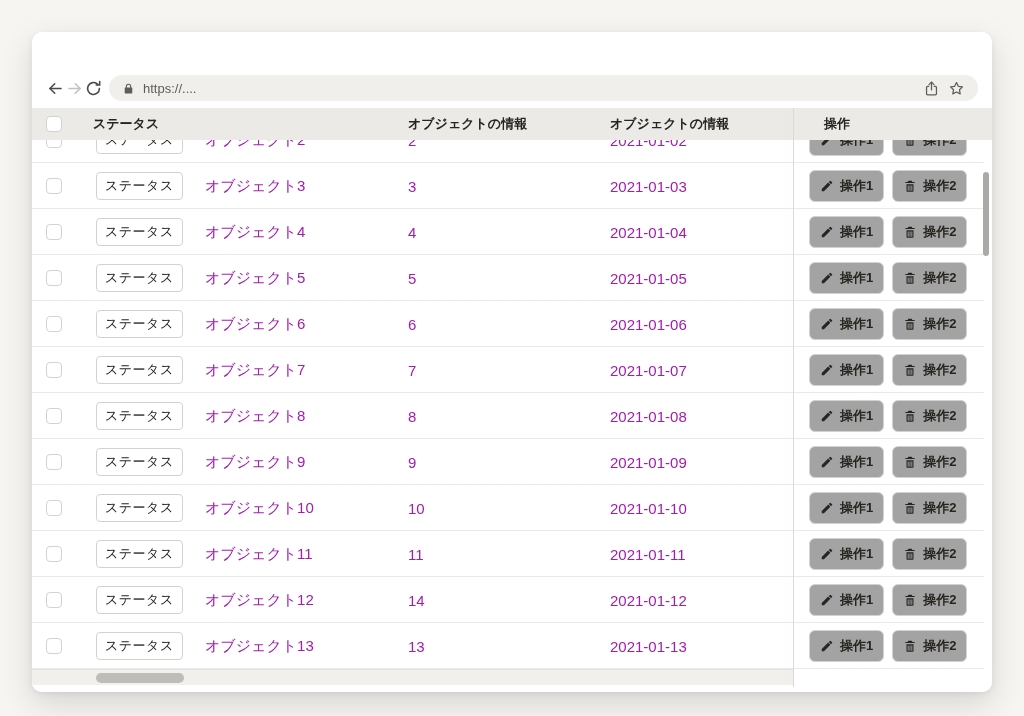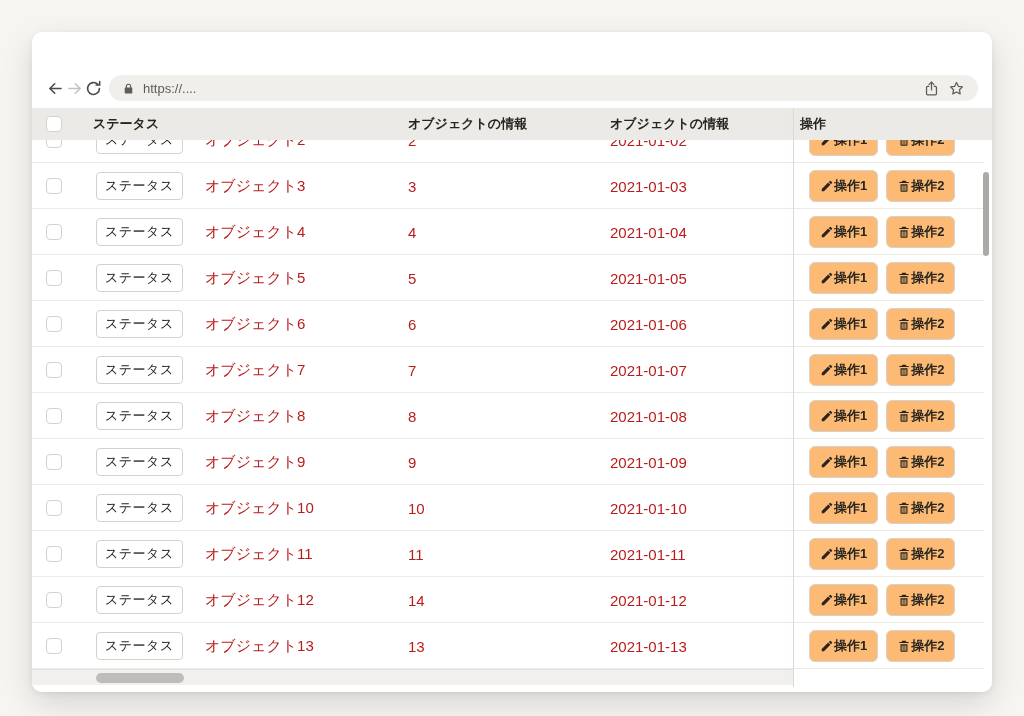--- a/index.html
+++ b/index.html
@@ -42,37 +42,37 @@
 
   
   .page { position:absolute; top:76px; left:0; right:0; bottom:0; background:#fff;
           border-radius:0 0 10px 10px; overflow:hidden;text-decoration:underline; }
   .thead { position:absolute; top:0; left:0; right:0; height:32px; background:#EBEAE7; z-index:3; }
   .th { position:absolute; top:0; height:32px; display:flex; align-items:center;
         font-size:13px; font-weight:bold; color:#26251F; white-space:nowrap; }
   .cb { width:16px; height:16px; border:1.5px solid #D5D2CE; border-radius:4px; background:#fff; display:inline-block; }
   .th-cb { left:14px; top:8px; position:absolute; }
   .th-status { left:61px; }  .th-name { left:173px; }
-  .th-info1 { left:376px; }  .th-info2 { left:578px; }  .th-actions { left:768px;text-align:right; }
+  .th-info1 { left:376px; }  .th-info2 { left:578px; }  .th-actions { left:792px;text-align:right; }
 
   .tbody { position:absolute; top:32px; left:0; width:952px; height:529px; overflow:hidden; z-index:1; }
   .row { position:relative; height:46px; border-bottom:1px solid #ECEAE6; background:#fff; }
   .row.partial { margin-top:-23px; }
   .row-cb { position:absolute; left:14px; top:15px; }
   .badge { position:absolute; left:64px; top:50%; transform:translateY(-50%);
            border:1px solid #D5D2CE; border-radius:4px; background:#fff; padding:4px 8px;
            font-size:13px; color:#26251F; letter-spacing:.5px; white-space:nowrap; }
-  .cell { position:absolute; top:50%; transform:translateY(-50%); font-size:15px; color:#b91c1c; white-space:nowrap; }
+  .cell { position:absolute; top:50%; transform:translateY(-50%); font-size:15px; color:#a21caf; white-space:nowrap; }
   .cell.name  { left:173px; }
   .cell.info1 { left:376px; }
   .cell.info2 { left:578px; }
   .actions { position:absolute; left:761px; top:0; right:0; bottom:0; background:#fff;
              display:flex; align-items:center; gap:8px; padding-left:16px; }
-  .btn { display:inline-flex; align-items:center; height:32px; padding:0 10px;
-         background:#fdba74; border:1px solid #D5D2CE; border-radius:6px;
+  .btn { display:inline-flex; align-items:center; gap:6px; height:32px; padding:0 10px;
+         background:#a3a3a3; border:1px solid #D5D2CE; border-radius:6px;
          font-family:inherit; font-size:13px; font-weight:bold; color:#26251F; white-space:nowrap; }
   .btn svg { width:14px; height:14px; flex:0 0 auto; }
 
   .col-divider { position:absolute; left:761px; top:0; bottom:5px; width:1px; background:#DCD9D4;
                  box-shadow:-6px 0 8px rgba(0,0,0,.05); z-index:4; }
   .hscrollbar { position:absolute; left:0; top:561px; width:761px; height:16px;
                 background:#F2F0ED; border-top:1px solid #E4E2DE; z-index:2; }
   .hthumb { position:absolute; left:64px; top:3px; width:88px; height:10px; border-radius:5px; background:#BFBDB9; }
   .vthumb { position:absolute; left:951px; top:64px; width:6px; height:84px; border-radius:3px;
             background:#ABAAA7; z-index:5; }

